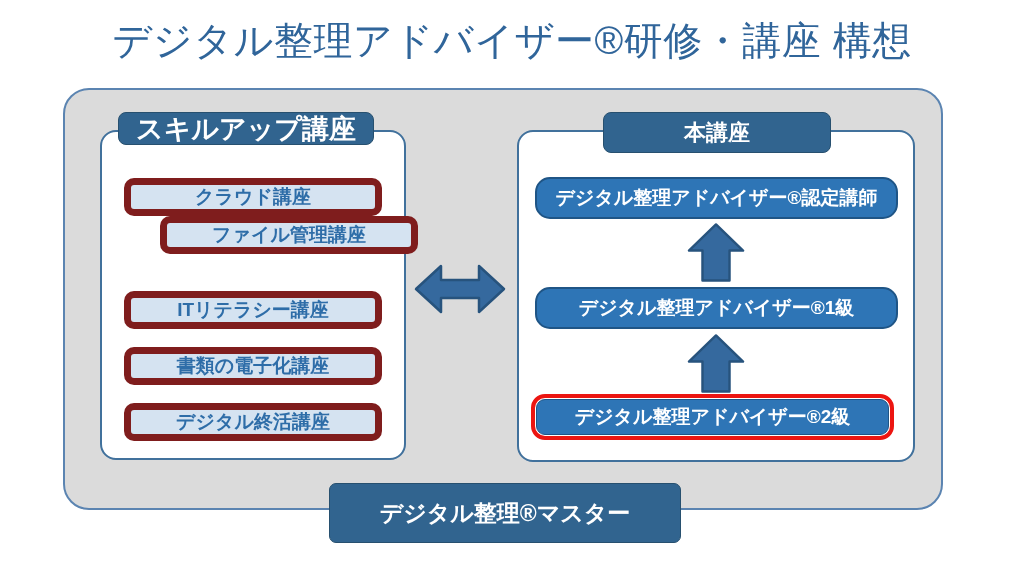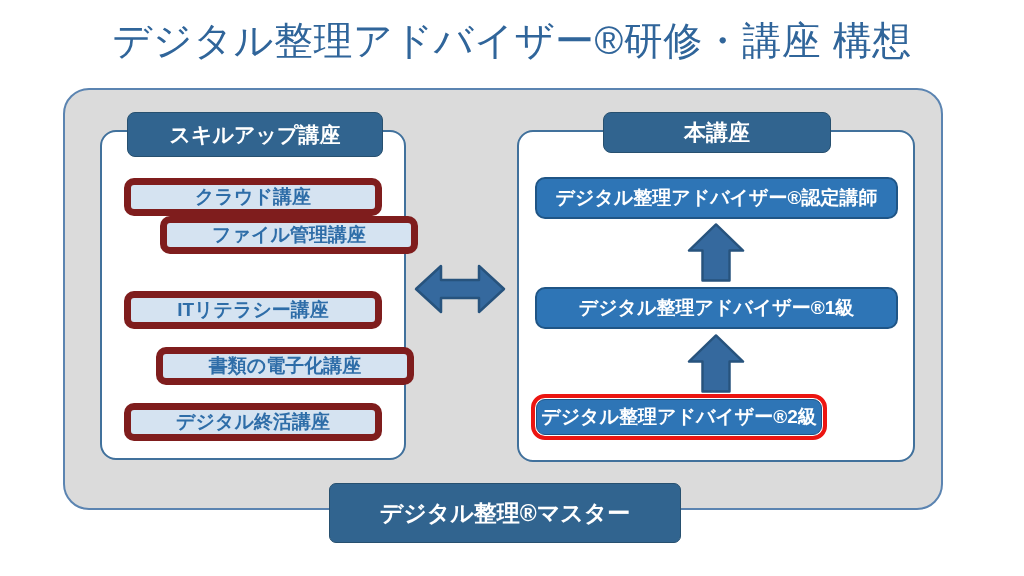--- a/index.html
+++ b/index.html
@@ -12,34 +12,34 @@
   .container{position:absolute;left:63px;top:88px;width:880px;height:422px;
              background:#DBDBDB;border:2px solid #5B84B1;border-radius:26px;box-sizing:border-box;}
 
   .panel{position:absolute;background:#ffffff;border:2px solid #41719C;border-radius:16px;box-sizing:border-box;}
   .panel-left{left:100px;top:130px;width:306px;height:330px;}
   .panel-right{left:517px;top:130px;width:398px;height:332px;}
 
   .hdr{position:absolute;display:flex;align-items:center;justify-content:center;
        background:#31648F;border:1px solid #27506F;border-radius:8px;color:#ffffff;
        font-weight:bold;box-sizing:border-box;white-space:nowrap;}
-  .hdr-left{left:127px;top:112px;width:256px;height:45px;font-size:21px;}
+  .hdr-left{left:118px;top:112px;width:256px;height:33px;font-size:27px;}
   .hdr-right{left:603px;top:112px;width:228px;height:41px;font-size:22px;}
 
   .litem{position:absolute;left:124px;width:258px;height:38px;display:flex;align-items:center;justify-content:center;
          background:#D5E3F1;border:7px solid #7f1d1d;border-radius:10px;
          color:#2E6DA8;font-weight:bold;font-size:19px;box-sizing:border-box;white-space:nowrap;}
 
   .ritem{position:absolute;left:535px;width:363px;height:42px;display:flex;align-items:center;justify-content:center;
-         background:#2E75B6;border:2px solid #1F5586;border-radius:10px;
+         background:#2E75B6;border:2px solid #1F5586;border-radius:15px;
          color:#ffffff;font-weight:bold;font-size:19px;box-sizing:border-box;white-space:nowrap;}
 
   .highlight{position:absolute;left:531px;top:394px;border:4px solid #EC1511;border-radius:14px;
              padding:1px;background:#ffffff;}
-  .ritem-inner{width:286px;height:36px;display:flex;align-items:center;justify-content:center;
+  .ritem-inner{width:353px;height:36px;display:flex;align-items:center;justify-content:center;
                background:#2E75B6;border:1px solid #1F5586;border-radius:9px;
                color:#ffffff;font-weight:bold;font-size:19px;box-sizing:border-box;white-space:nowrap;}
 
   .master{position:absolute;left:329px;top:483px;width:350px;height:58px;z-index:5;
           display:flex;align-items:center;justify-content:center;
           background:#31648F;border:1px solid #27506F;border-radius:7px;
           color:#ffffff;font-weight:bold;font-size:23px;white-space:nowrap;}
 
   svg.arrow{position:absolute;display:block;}
 </style>
@@ -51,21 +51,21 @@
   <h1 class="title">デジタル整理アドバイザー®研修・講座 構想</h1>
 
   <div class="container"></div>
 
   <div class="panel panel-left"></div>
   <div class="hdr hdr-left">スキルアップ講座</div>
 
   <div class="litem" style="top:178px;">クラウド講座</div>
   <div class="litem" style="top:216px;margin-left:36px;">ファイル管理講座</div>
   <div class="litem" style="top:291px;">ITリテラシー講座</div>
-  <div class="litem" style="top:347px;margin-left:32px;">書類の電子化講座</div>
+  <div class="litem" style="top:347px;">書類の電子化講座</div>
   <div class="litem" style="top:403px;text-align:center;">デジタル終活講座</div>
 
   <svg class="arrow" style="left:414px;top:258px;" width="92" height="62" viewBox="0 0 92 62">
     <path d="M2 31 L27 8 L27 22 L65 22 L65 8 L90 31 L65 54 L65 40 L27 40 L27 54 Z" fill="#35699E" stroke="#27537D" stroke-width="2.5" stroke-linejoin="round"></path>
   </svg>
 
   <div class="panel panel-right"></div>
   <div class="hdr hdr-right">本講座</div>
 
   <div class="ritem" style="top:177px;">デジタル整理アドバイザー®認定講師</div>

